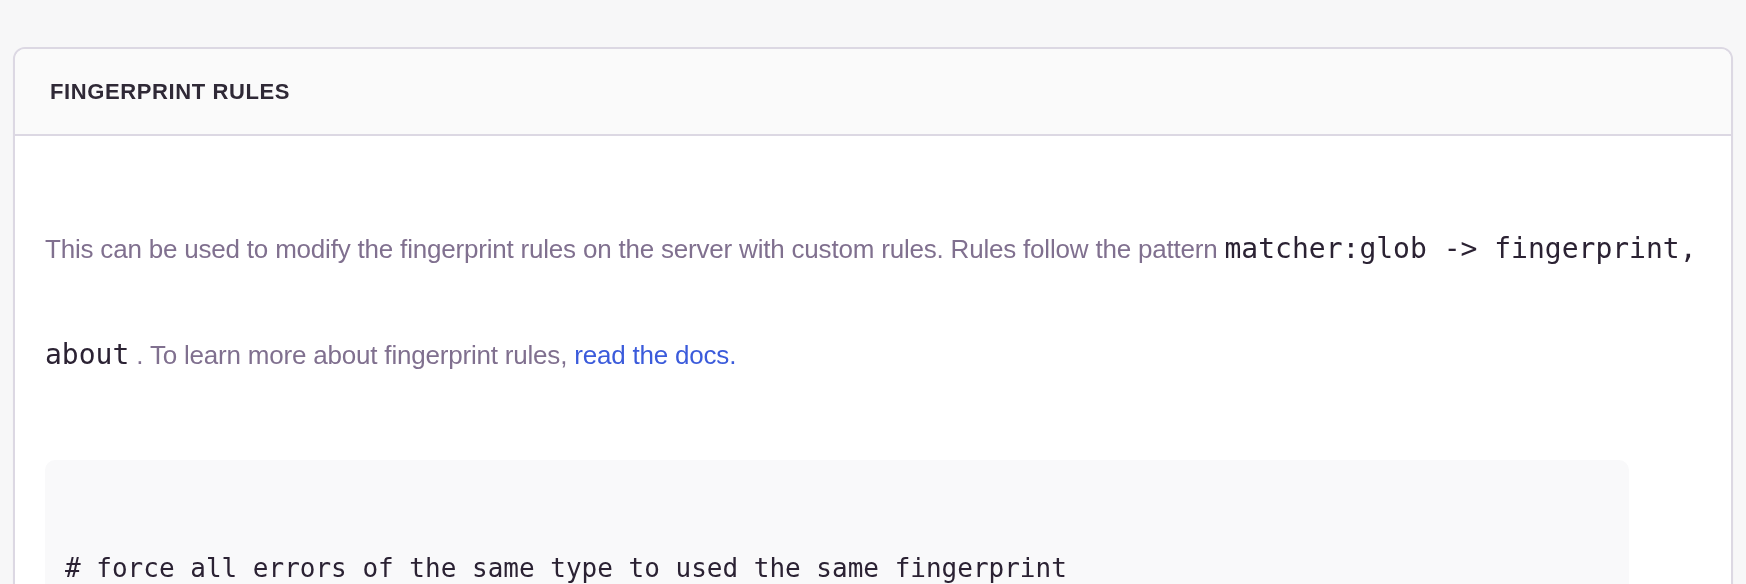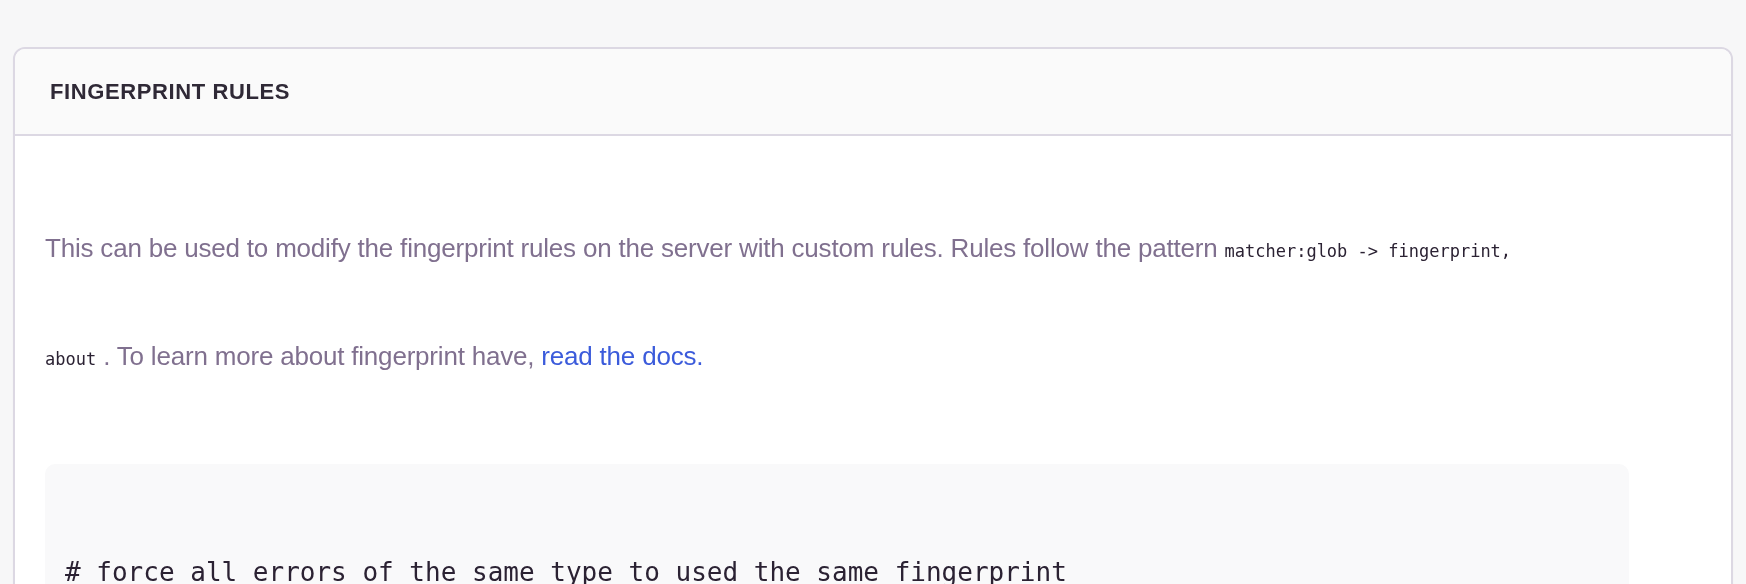--- a/index.html
+++ b/index.html
@@ -52,21 +52,21 @@
   .description {
     font-size: 26px;
     letter-spacing: -0.2px;
     line-height: 35px;
     color: var(--body-text);
     white-space: pre-wrap;
   }
   .description .desc-line { white-space: pre; }
   .inline-code {
     font-family: "DejaVu Sans Mono", monospace;
-    font-size: 17px;
+    font-size: 28px;
     letter-spacing: 0;
     color: var(--code-text);
   }
   .docs-link {
     color: var(--link);
     text-decoration: none;
     cursor: pointer;
   }
   .after-link { color: var(--link); }
   .example-block {
@@ -89,21 +89,21 @@
 <div class="card">
 
   <div class="card-header">
     <span class="card-title">FINGERPRINT RULES</span>
   </div>
 
   <div class="card-body">
 
     <div class="description">
       <div class="desc-line"><span>This can be used to modify the fingerprint rules on the server with custom rules. Rules follow the pattern </span><span class="inline-code">matcher:glob -&gt; fingerprint,</span></div>
-      <div class="desc-line"><span class="inline-code">about</span><span> . To learn more about fingerprint have, </span><a class="docs-link" href="#">read the docs</a><span class="after-link">.</span></div>
+      <div class="desc-line"><span class="inline-code">about</span><span> . To learn more about fingerprint rules, </span><a class="docs-link" href="#">read the docs</a><span class="after-link">.</span></div>
     </div>
 
     <div class="example-block">
       <div class="code-line"># force all errors of the same type to used the same fingerprint</div>
       
       
       
     </div>
 
   </div>

